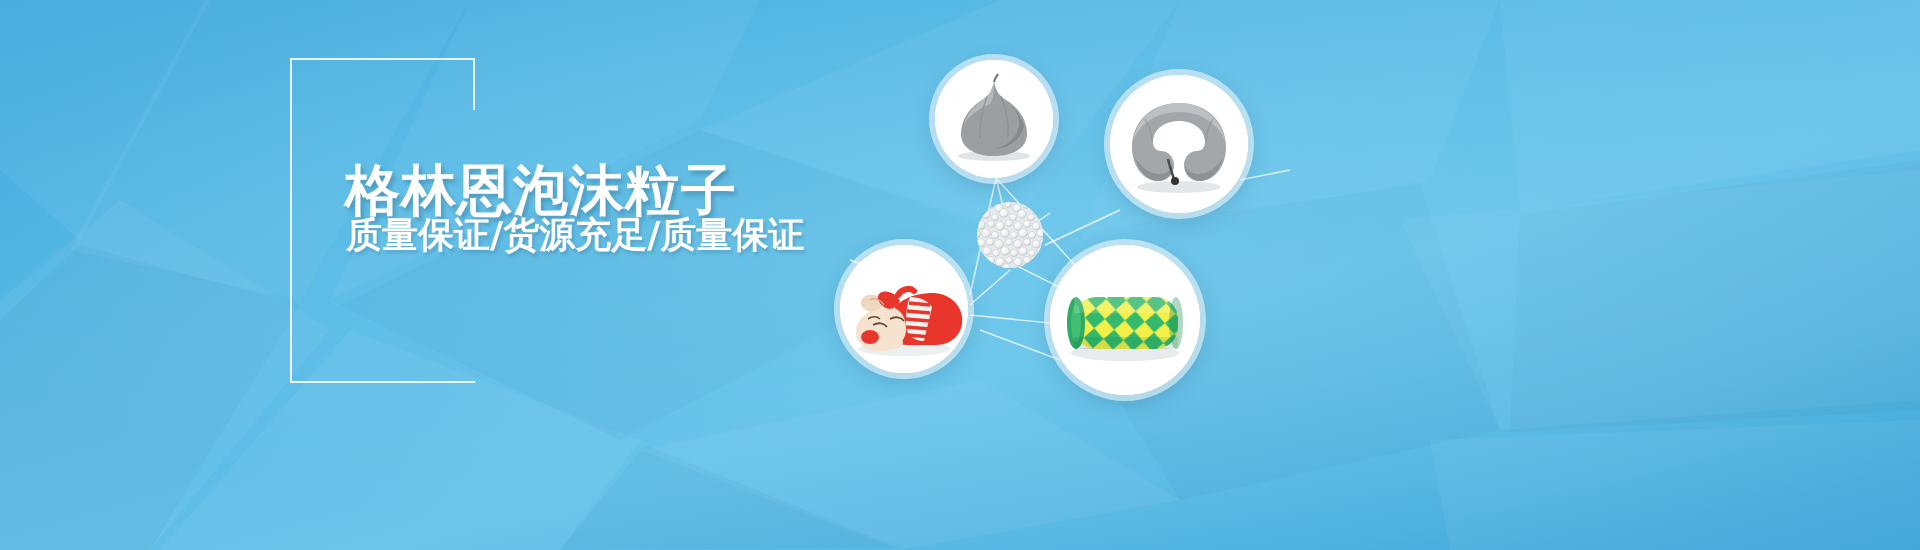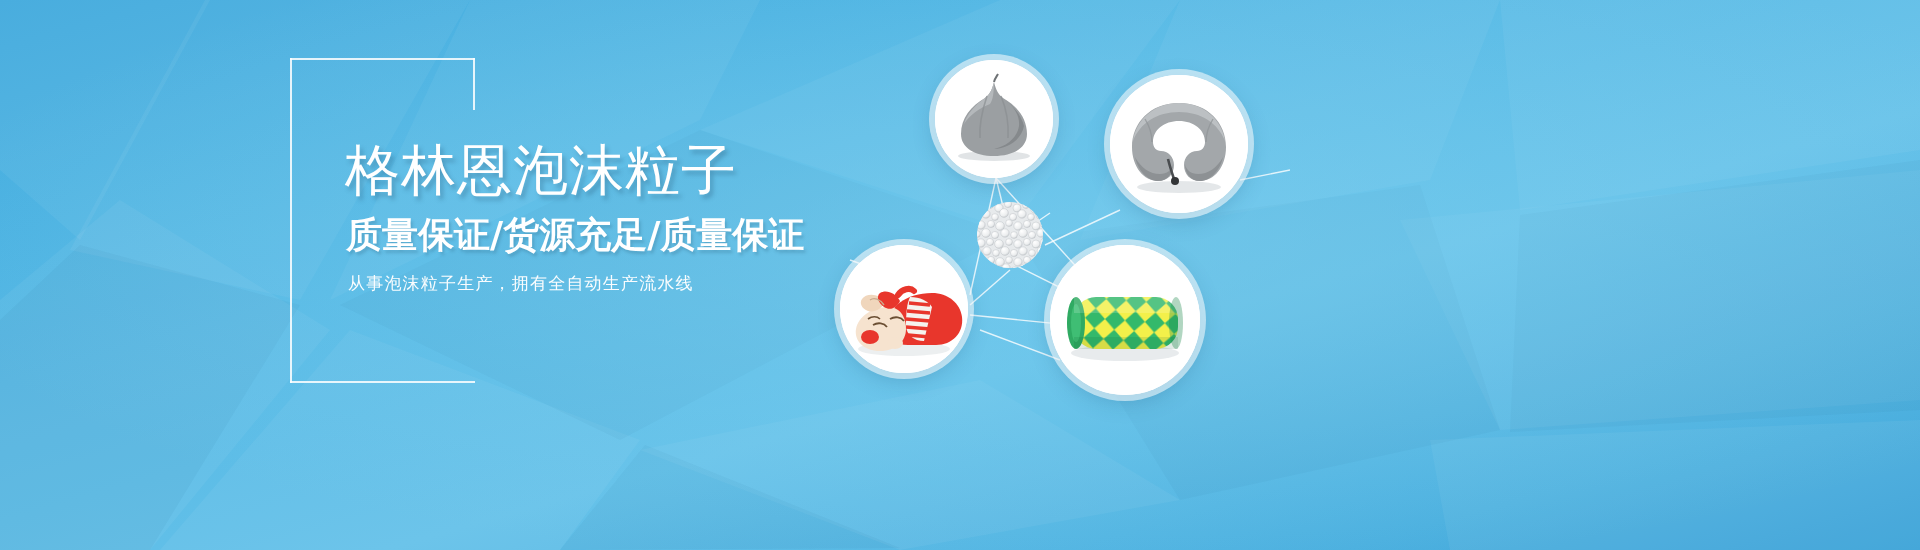--- a/index.html
+++ b/index.html
@@ -27,22 +27,22 @@
   .frame-bot-line{
     position:absolute;left:0;bottom:0;width:185px;height:2px;background:rgba(255,255,255,.85);
   }
   .frame-left-line{
     position:absolute;left:0;top:0;width:2px;height:325px;background:rgba(255,255,255,.85);
   }
   .frame-right-top{
     position:absolute;left:183px;top:0;width:2px;height:52px;background:rgba(255,255,255,.85);
   }
   .headline{
-    position:absolute;left:55px;top:80px;
-    font-size:55px;line-height:64px;font-weight:normal;color:#ffffff;
+    position:absolute;left:55px;top:100px;
+    font-size:55px;line-height:64px;font-weight:bold;color:#ffffff;
     letter-spacing:1px;white-space:nowrap;
     text-shadow:3px 4px 4px rgba(40,90,120,.35);
   }
   .subline{
     position:absolute;left:56px;top:155px;
     font-size:36px;line-height:44px;font-weight:bold;color:#ffffff;
     letter-spacing:0px;white-space:nowrap;
     text-shadow:2px 3px 3px rgba(40,90,120,.25);
   }
   .tagline{
@@ -114,21 +114,20 @@
       <div class="frame-top-line"></div>
       <div class="frame-left-line"></div>
       <div class="frame-bot-line"></div>
       <div class="frame-right-top"></div>
     </div>
 
     <div class="headline">格林恩泡沫粒子</div>
 
     <div class="subline">质量保证/货源充足/质量保证</div>
 
-    <div class="tagline">从事泡沫粒子生产，拥有全自动生产流水线</div>
   </div>
 
   <div class="cluster">
 
     <svg viewBox="0 0 470 360" width="470" height="360">
       <g stroke="#ffffff" stroke-opacity="0.8" stroke-width="1.4" fill="none">
         <line x1="176" y1="148" x2="190" y2="205"></line>
         <line x1="176" y1="148" x2="300" y2="285"></line>
         <line x1="176" y1="148" x2="150" y2="265"></line>
         <line x1="230" y1="183" x2="205" y2="200"></line>

